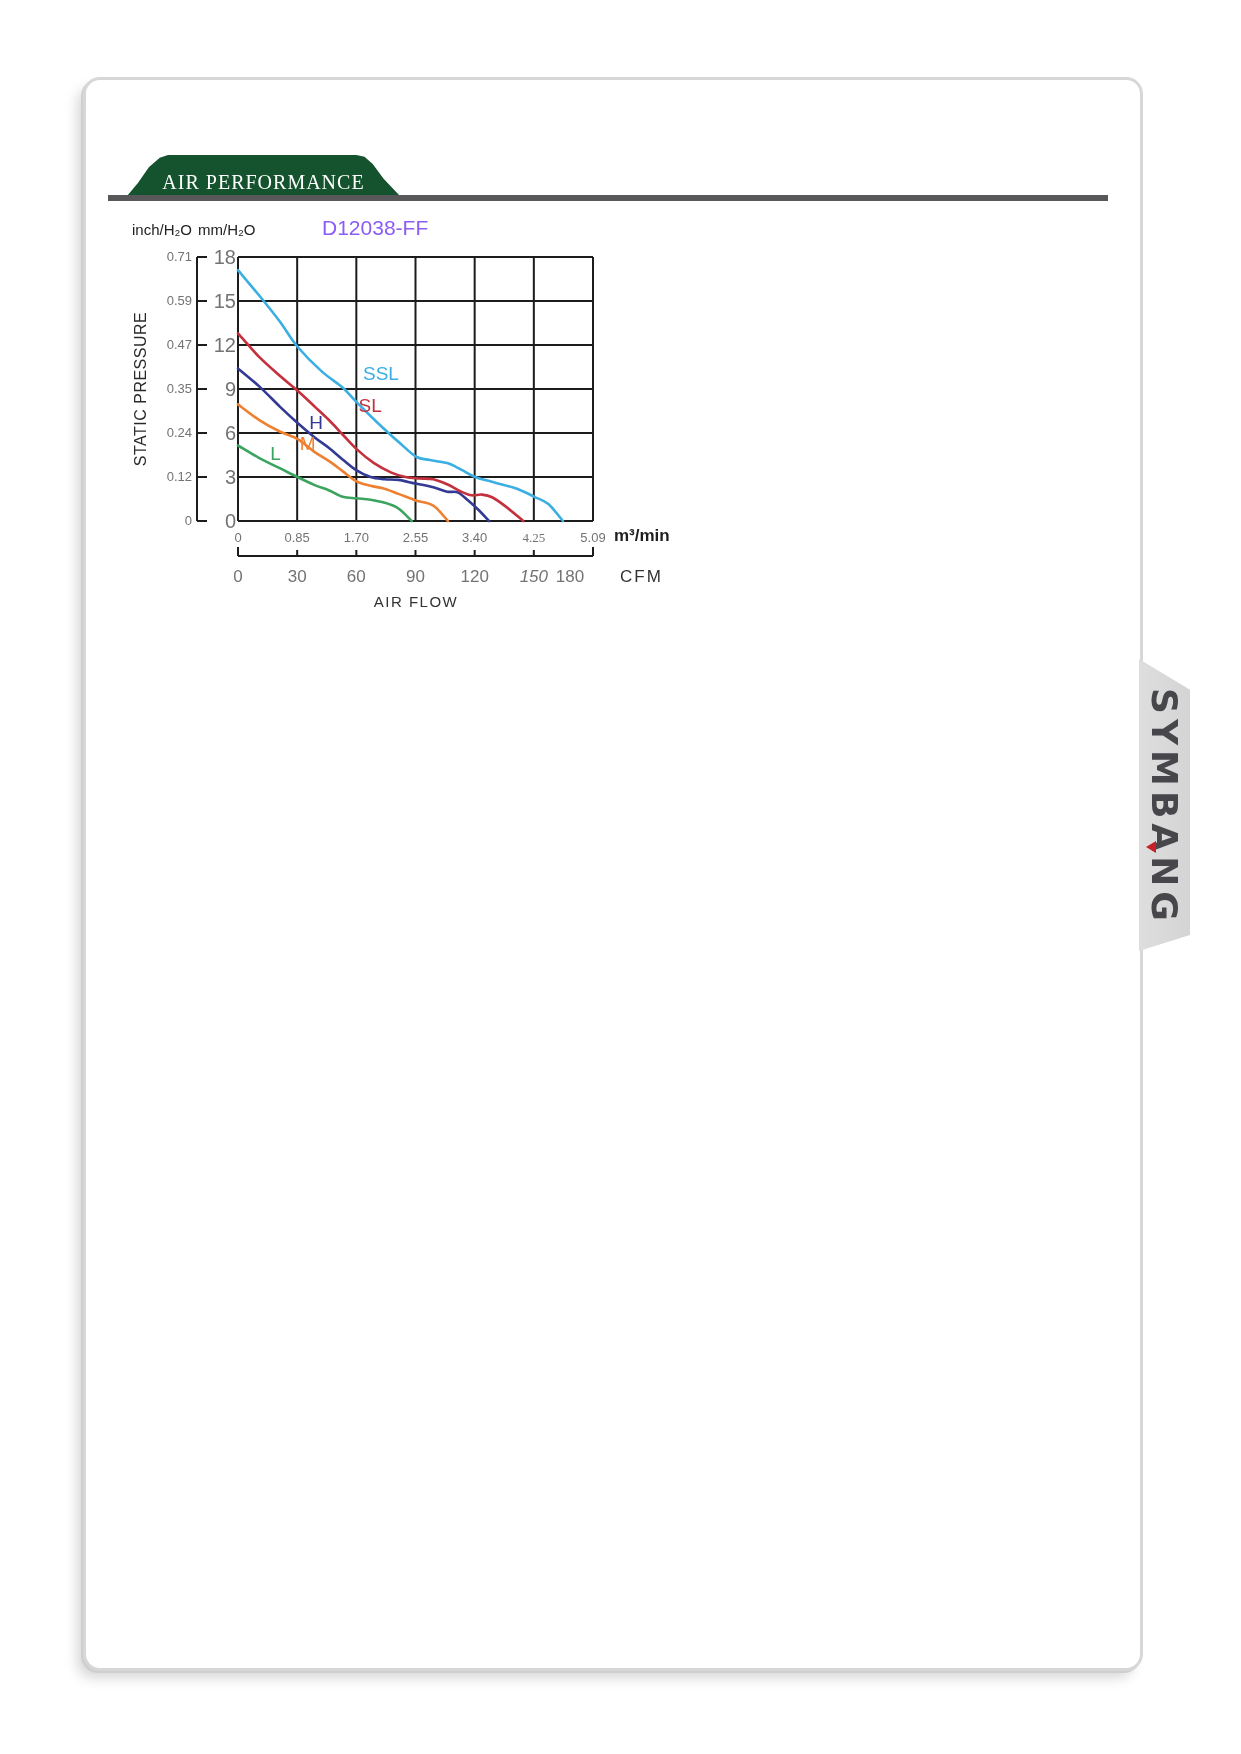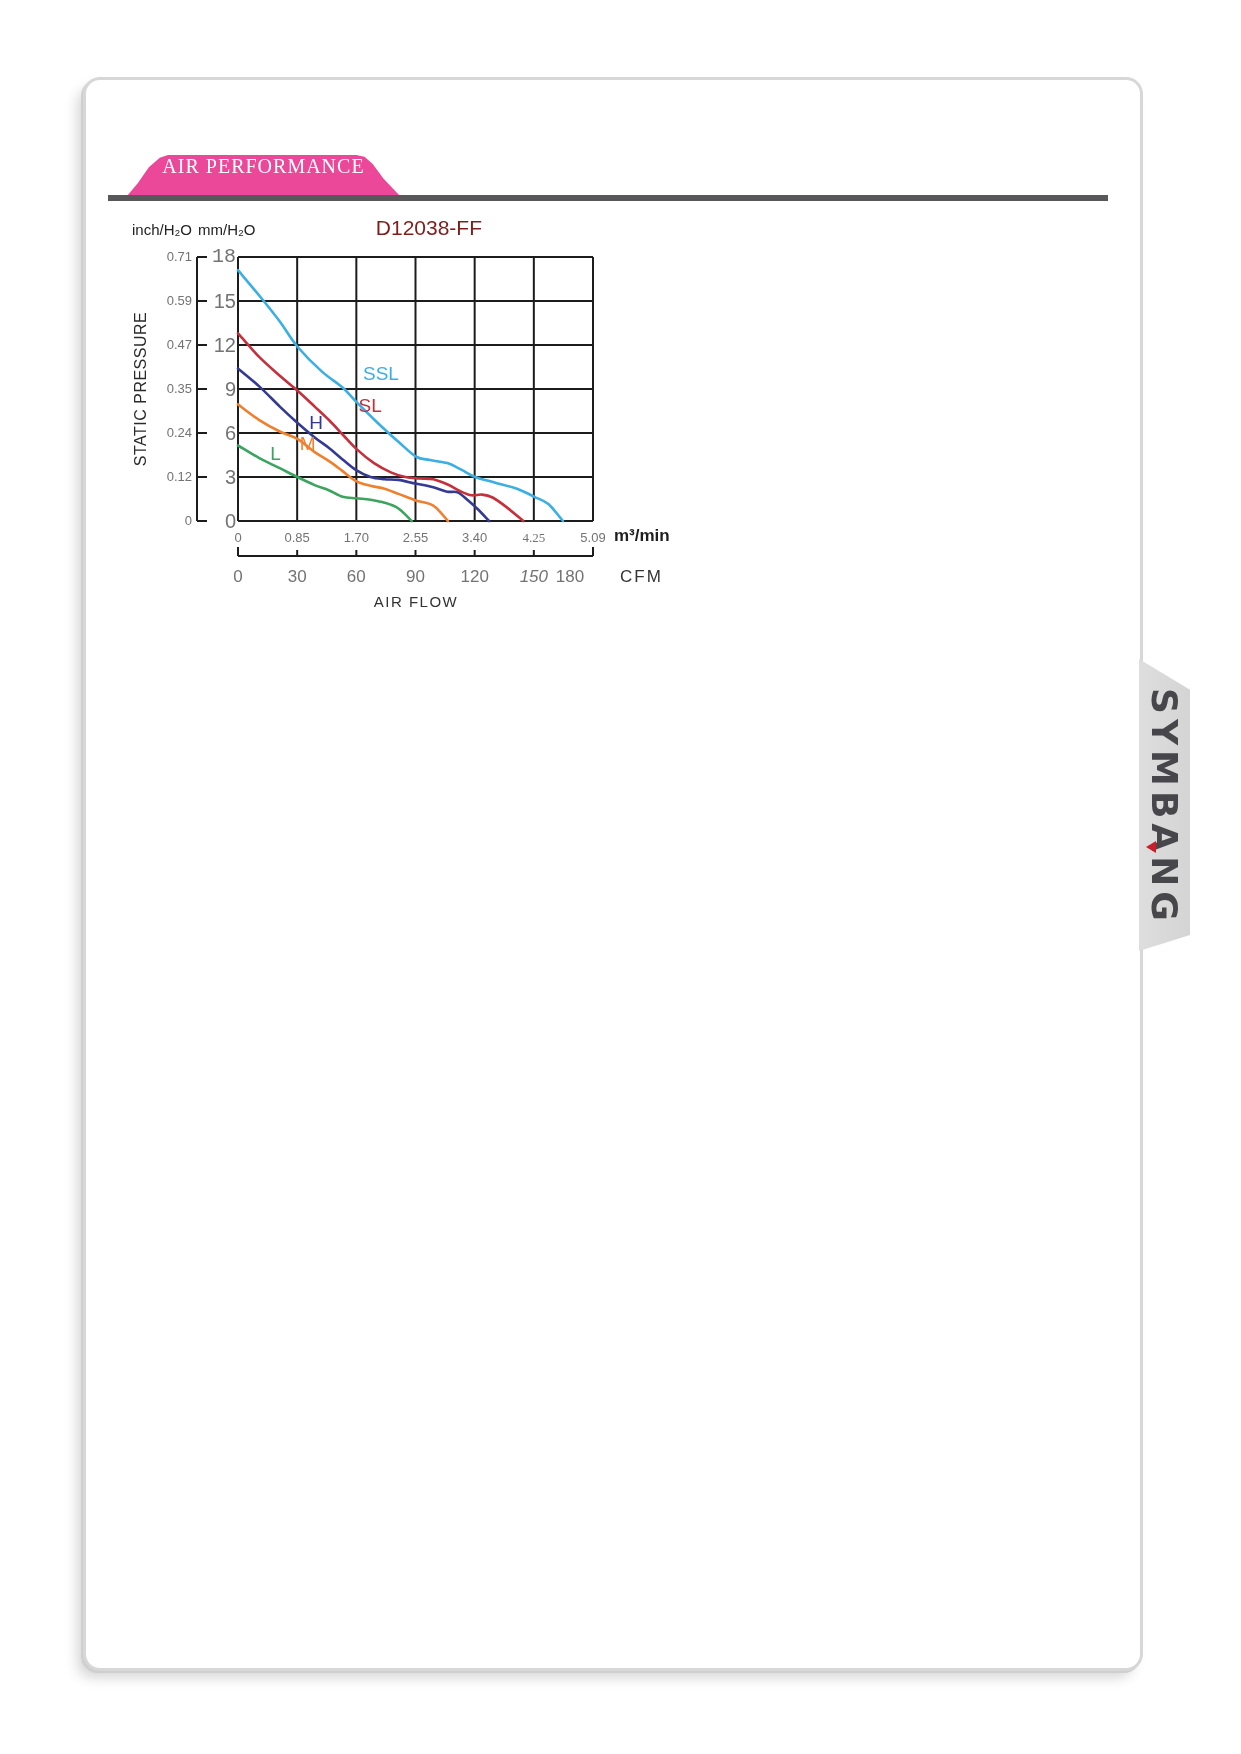--- a/index.html
+++ b/index.html
@@ -3,31 +3,31 @@
 <meta charset="utf-8">
 <style>
   html,body{margin:0;padding:0;background:#ffffff;}
   .canvas{position:relative;width:1241px;height:1754px;background:#ffffff;overflow:hidden;
           font-family:"Liberation Sans",sans-serif;}
   
   .page{position:absolute;left:86px;top:80px;width:1054px;height:1588px;background:#ffffff;
         border-radius:14px;z-index:1;
         box-shadow:0 0 0 3px #d7d7d7, -2px 2px 0 3px #cfcfcf, -8px 9px 14px rgba(0,0,0,0.18);}
   
-  .header-tab{position:absolute;left:41px;top:75px;width:273px;height:41px;background:#ec4899;
+  .header-tab{position:absolute;left:41px;top:75px;width:273px;height:41px;background:#14532d;
         clip-path:polygon(0% 100%,4% 68%,8% 30%,12% 7%,15% 0%,84% 0%,87% 4%,90% 22%,94% 58%,100% 100%);
-        display:flex;align-items:flex-start;justify-content:center;}
+        display:flex;align-items:flex-end;justify-content:center;}
   .header-tab span{color:#ffffff;font-family:"Liberation Serif",serif;font-size:20px;
         letter-spacing:1px;padding-bottom:2px;}
   .header-bar{position:absolute;left:22px;top:115px;width:1000px;height:6px;background:#58585a;}
   
   .abs{position:absolute;}
   .unit-inch{left:28px;top:141px;width:78px;text-align:right;font-size:15px;color:#222;}
   .unit-mm{left:112px;top:141px;width:80px;text-align:left;font-size:15px;color:#222;}
-  .chart-title{left:236px;top:136px;width:160px;text-align:right;font-size:21px;color:#7f1d1d;}
+  .chart-title{left:236px;top:136px;width:160px;text-align:left;font-size:21px;color:#8b5cf6;}
   .ylabel{left:-75px;top:298px;width:264px;height:22px;text-align:center;font-size:16px;
           color:#2a2a2a;letter-spacing:0.5px;transform:rotate(-90deg);}
   .m3-unit{left:528px;top:446px;font-size:17px;font-weight:bold;color:#1e1e1e;}
   .cfm-unit{left:534px;top:487px;font-size:17px;letter-spacing:2px;color:#333;}
   .xlabel{left:230px;top:513px;width:200px;text-align:center;font-size:15px;
           letter-spacing:1.5px;color:#333;}
   .tick-label{position:absolute;color:#737373;}
   .mm-tick{width:58px;text-align:right;font-size:20px;line-height:24px;}
   .inch-tick{width:50px;text-align:right;font-size:13px;line-height:18px;}
   .m3-tick{width:60px;text-align:center;font-size:13px;line-height:16px;}
@@ -107,21 +107,21 @@
     <div id="labels-layer"></div>
 
     <div class="abs m3-unit">m³/min</div>
     <div class="abs cfm-unit">CFM</div>
     <div class="abs xlabel">AIR FLOW</div>
   <div class="curve-label" style="left: 189.662px; top: 373.533px; color: rgb(59, 164, 94);">L</div>
       <div class="curve-label" style="left: 221.745px; top: 364px; color: rgb(239, 128, 48);">M</div>
       <div class="curve-label" style="left: 230.114px; top: 342.733px; color: rgb(51, 58, 148);">H</div>
       <div class="curve-label" style="left: 255.222px; top: 325.867px; color: rgb(196, 48, 60); margin-left: 29px;">SL</div>
       <div class="curve-label" style="left: 294.976px; top: 294.333px; color: rgb(59, 174, 226);">SSL</div>
-      <span class="tick-label mm-tick" style="left: 92px; top: 165px; font-family: Liberation Mono, monospace;">18</span>
+      <span class="tick-label mm-tick" style="left: 92px; top: 165px;">18</span>
       <span class="tick-label mm-tick" style="left: 92px; top: 209px;">15</span>
       <span class="tick-label mm-tick" style="left: 92px; top: 253px;">12</span>
       <span class="tick-label mm-tick" style="left: 92px; top: 297px;">9</span>
       <span class="tick-label mm-tick" style="left: 92px; top: 341px;">6</span>
       <span class="tick-label mm-tick" style="left: 92px; top: 385px;">3</span>
       <span class="tick-label mm-tick" style="left: 92px; top: 429px;">0</span>
       <span class="tick-label inch-tick" style="left: 56px; top: 168px;">0.71</span>
       <span class="tick-label inch-tick" style="left: 56px; top: 212px;">0.59</span>
       <span class="tick-label inch-tick" style="left: 56px; top: 256px;">0.47</span>
       <span class="tick-label inch-tick" style="left: 56px; top: 300px;">0.35</span>

